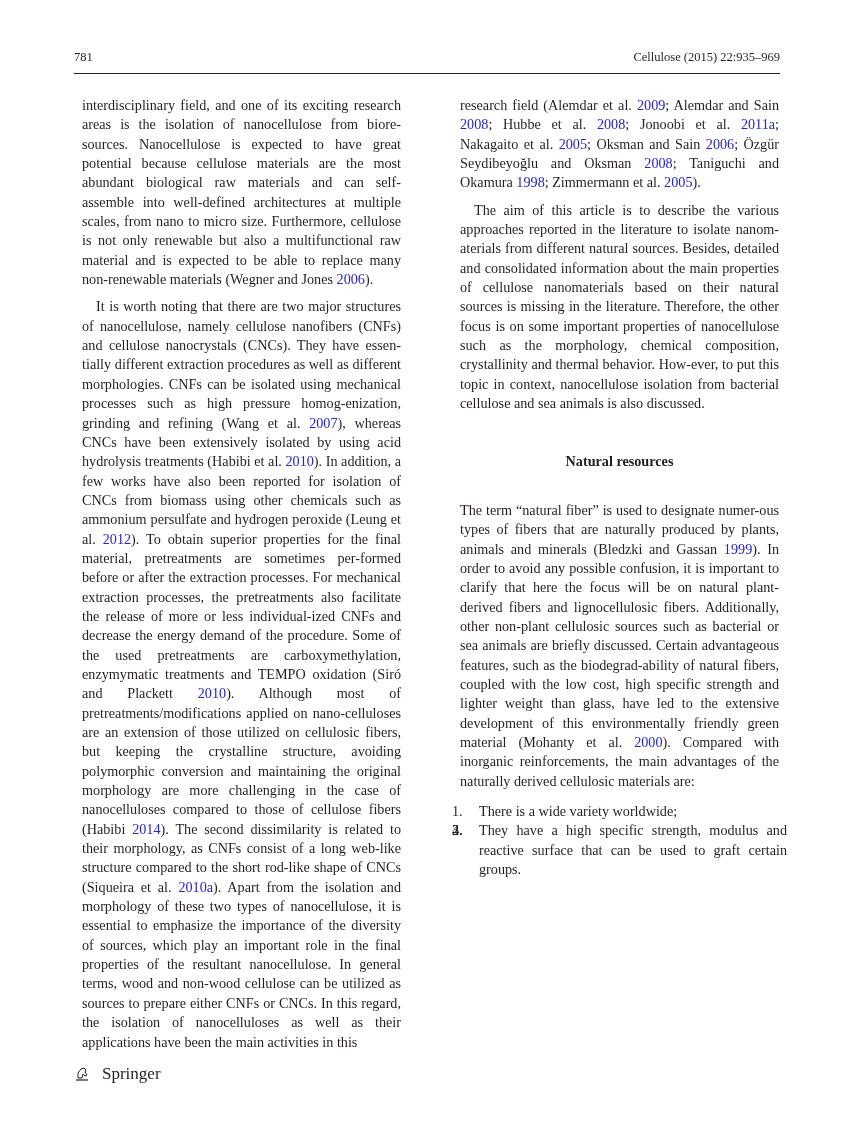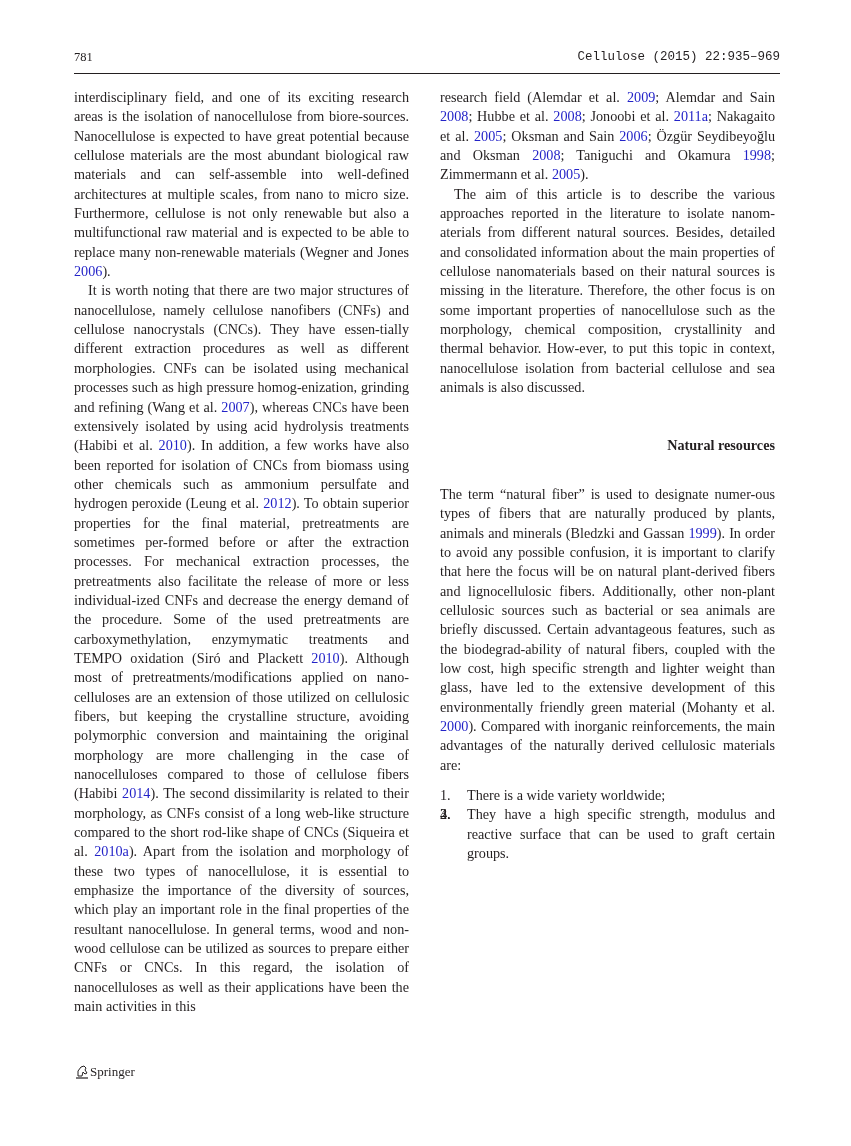--- a/index.html
+++ b/index.html
@@ -6,45 +6,45 @@
   body {
     width: 851px; height: 1146px; position: relative; overflow: hidden;
     font-family: "Liberation Serif", "DejaVu Serif", serif;
     color: #231f20;
   }
   .header {
     position: absolute; left: 74px; top: 50px; width: 706px; height: 22px;
     font-size: 12.5px;
   }
   .header .pnum { position: absolute; left: 0; top: 0; }
-  .header .journal { position: absolute; right: 0; top: 0; font-family: Liberation Mono, monospace; }
+  .header .journal { position: absolute; right: 0; top: 0; }
   .header-rule {
     position: absolute; left: 74px; top: 73px; width: 706px; height: 0;
     border-top: 1.3px solid #231f20;
   }
   .col {
     position: absolute; top: 88px; width: 335px;
     font-size: 14.2px; line-height: 19.35px; text-align: justify;
     hyphens: manual;
   }
   .col.left { left: 74px; }
-  .col.right { left: 440px; }
-  .col p { margin: 0; }
+  .col.right { left: 452px; }
+  .col p { margin: 8px; }
   .col p.indent { text-indent: 14px; }
   .link { color: #2323c8; cursor: pointer; }
   .section-head {
-    font-weight: bold; font-size: 14.2px; margin: 38px 0 30px 0; text-align: right;
+    font-weight: bold; font-size: 14.2px; margin: 38px 0 30px 0; text-align: center;
   }
   ol.adv { list-style: none; margin: 11px 0 11px 0; padding: 0; }
   ol.adv li { position: relative; padding-left: 27px; text-align: justify; }
   ol.adv li .num { position: absolute; left: 0; top: 0; }
   .gap { height: 9px; }
   .footer {
-    position: absolute; left: 74px; top: 1064px; font-size: 13px;
-    display: flex; align-items: center; gap: 0;
+    position: absolute; left: 74px; top: 1064px; font-size: 17px;
+    display: flex; align-items: center; gap: 12px;
   }
   .footer svg { display: block; }
 </style>
 </head>
 <body>
 
 <div class="header">
   <span class="pnum">781</span>
   <span class="journal">Cellulose (2015) 22:935–969</span>
 </div>

